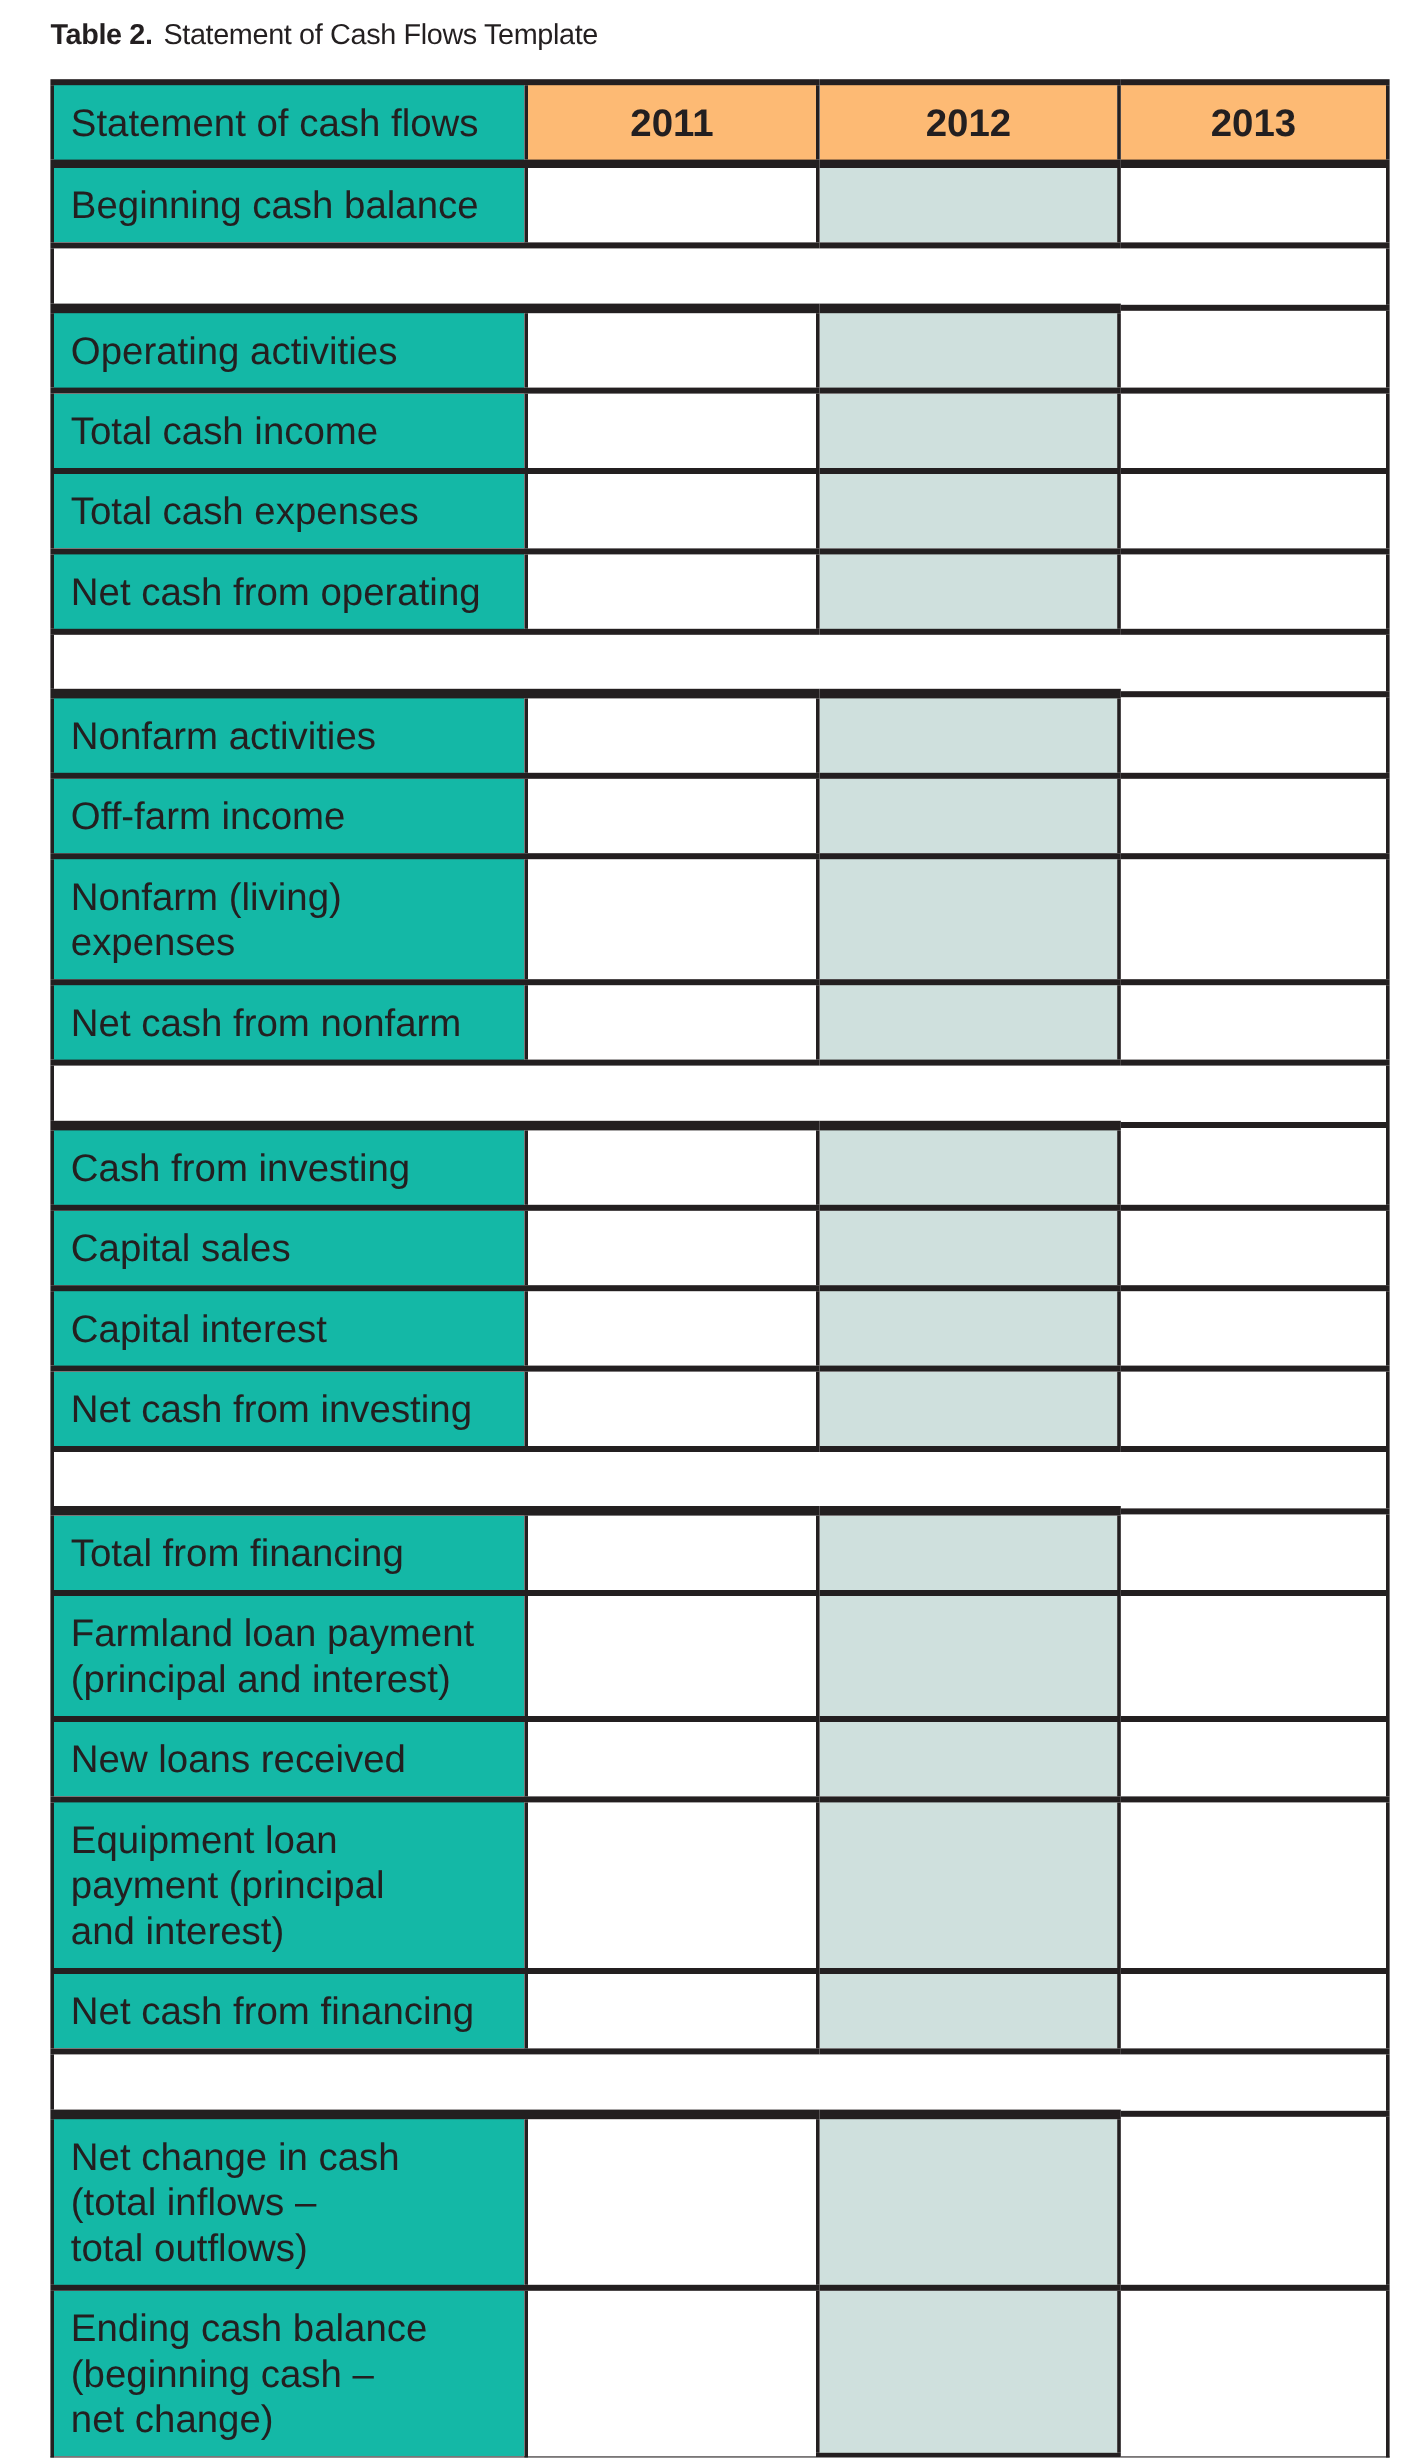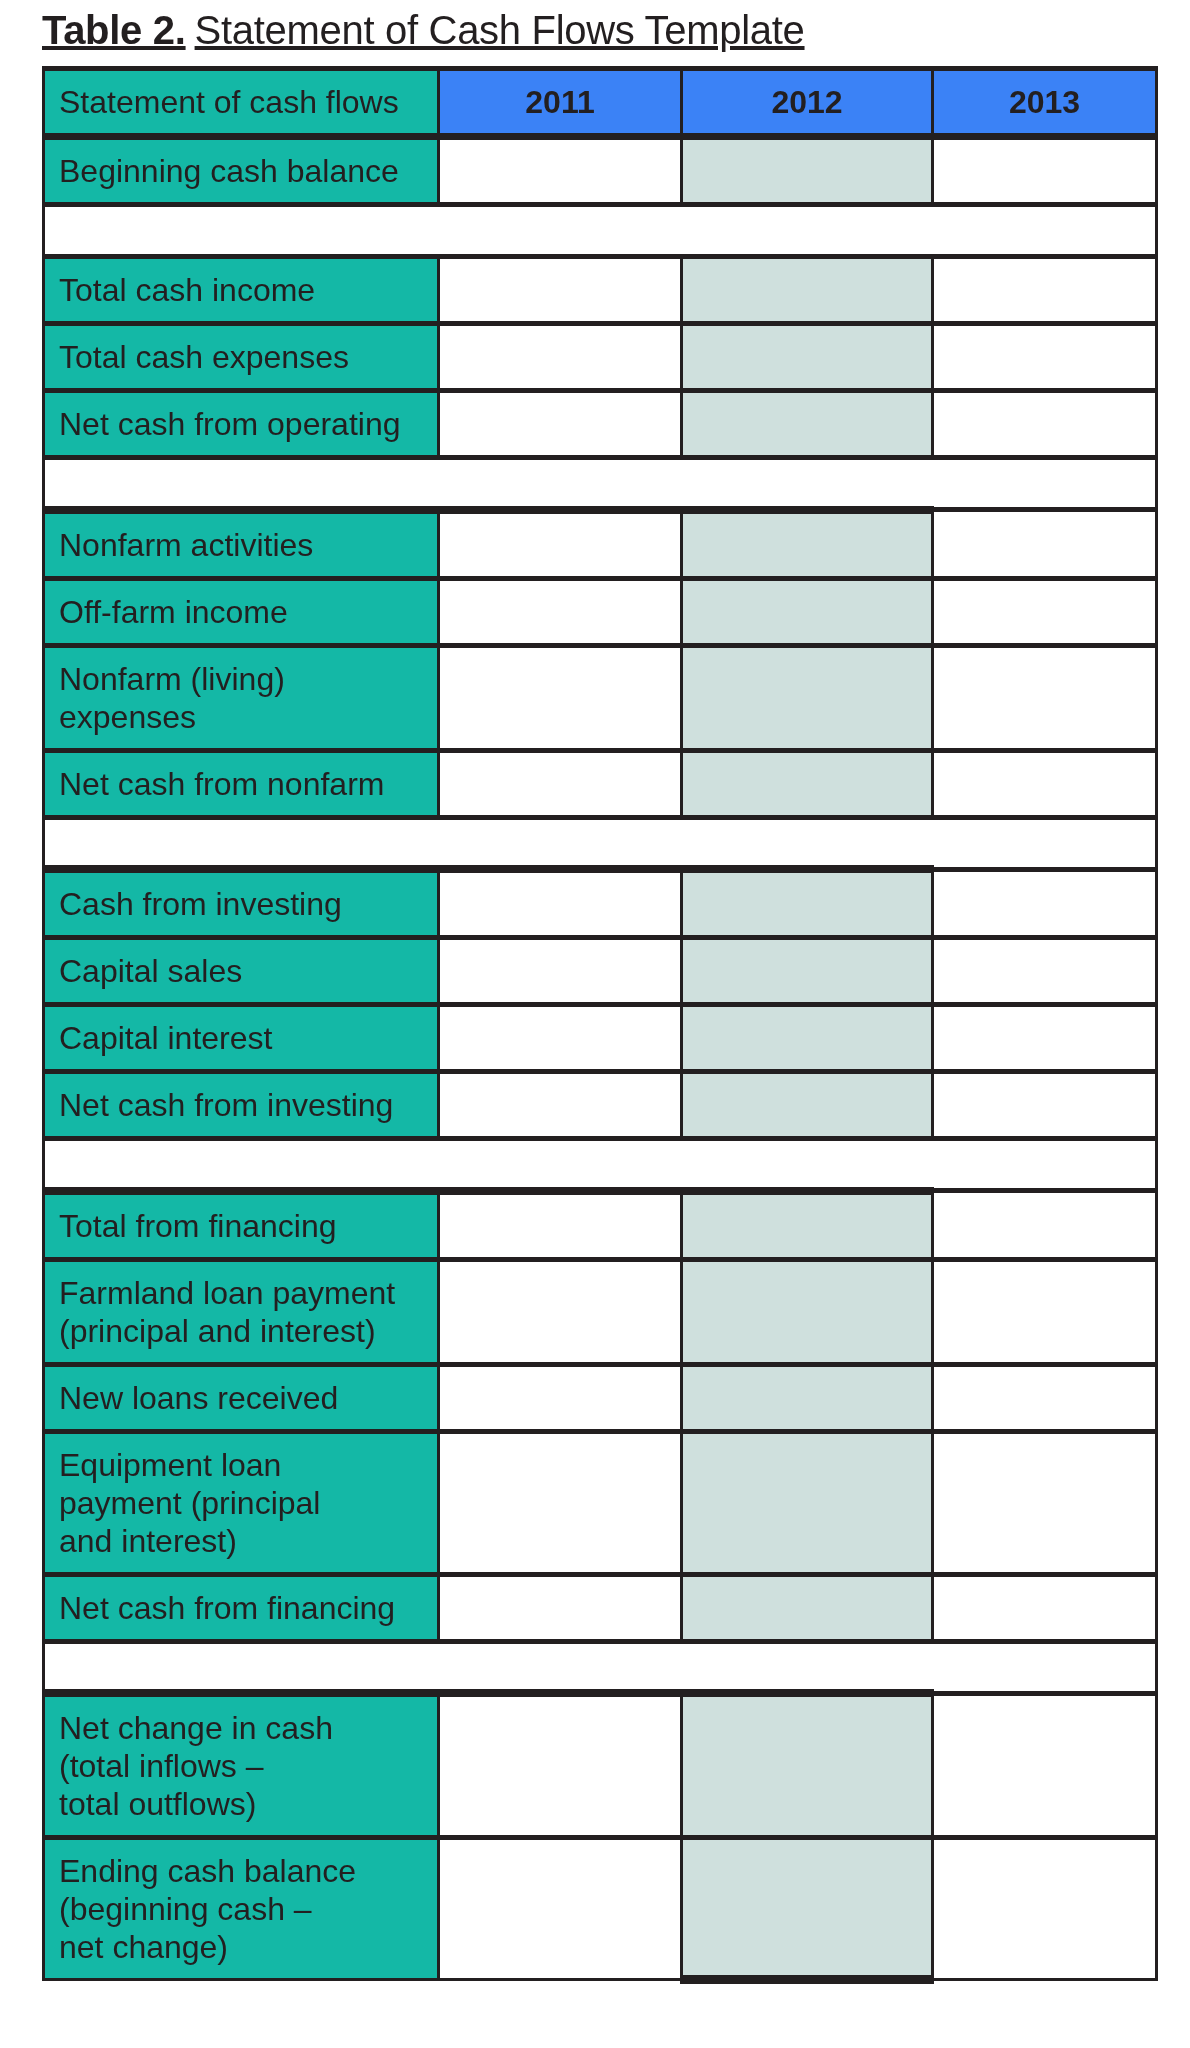--- a/index.html
+++ b/index.html
@@ -10,25 +10,24 @@
     height: 2048px;
     font-family: "Liberation Sans", sans-serif;
     color: #231f20;
     overflow: hidden;
   }
   .page {
     padding: 8px 0 0 42px;
   }
   .title {
     margin: 0 0 14px 0;
-    font-size: 40px;
+    font-size: 24px;
     line-height: 44px;
     font-weight: 400;
     letter-spacing: -0.3px;
-    text-decoration: underline;
   }
   .title .title-prefix {
     font-weight: 700;
     margin-right: 9px;
   }
   table.cf-table {
     border-collapse: collapse;
     table-layout: fixed;
     width: 1113px;
     border: 3px solid #231f20;
@@ -46,21 +45,21 @@
   
   .cf-table thead tr { height: 68px; }
   .cf-table thead th { border-bottom-width: 7px; }
   th.label-cell {
     font-weight: 400;
     text-align: left;
   }
   th.year-cell {
     font-weight: 700;
     text-align: center;
-    background: #3b82f6;
+    background: #fdba74;
   }
   
   tr.data-row { height: 66px; }
   td.label-cell, th.label-cell {
     background: #14b8a6;
     text-align: left;
     white-space: pre-line;
   }
   td.value-cell { background: #ffffff; }
   td.value-cell.hl { background: #cfe0dd; }
@@ -104,20 +103,26 @@
     <tbody id="table-body">
         <tr class="data-row">
           <td class="label-cell">Beginning cash balance</td>
           <td class="value-cell c2011"></td>
           <td class="value-cell c2012 hl"></td>
           <td class="value-cell c2013"></td>
         </tr>
         <tr class="spacer-row">
           <td colspan="4"></td>
         </tr>
+        <tr class="data-row section-start">
+          <td class="label-cell">Operating activities</td>
+          <td class="value-cell c2011"></td>
+          <td class="value-cell c2012 hl"></td>
+          <td class="value-cell c2013"></td>
+        </tr>
         <tr class="data-row">
           <td class="label-cell">Total cash income</td>
           <td class="value-cell c2011"></td>
           <td class="value-cell c2012 hl"></td>
           <td class="value-cell c2013"></td>
         </tr>
         <tr class="data-row">
           <td class="label-cell">Total cash expenses</td>
           <td class="value-cell c2011"></td>
           <td class="value-cell c2012 hl"></td>

